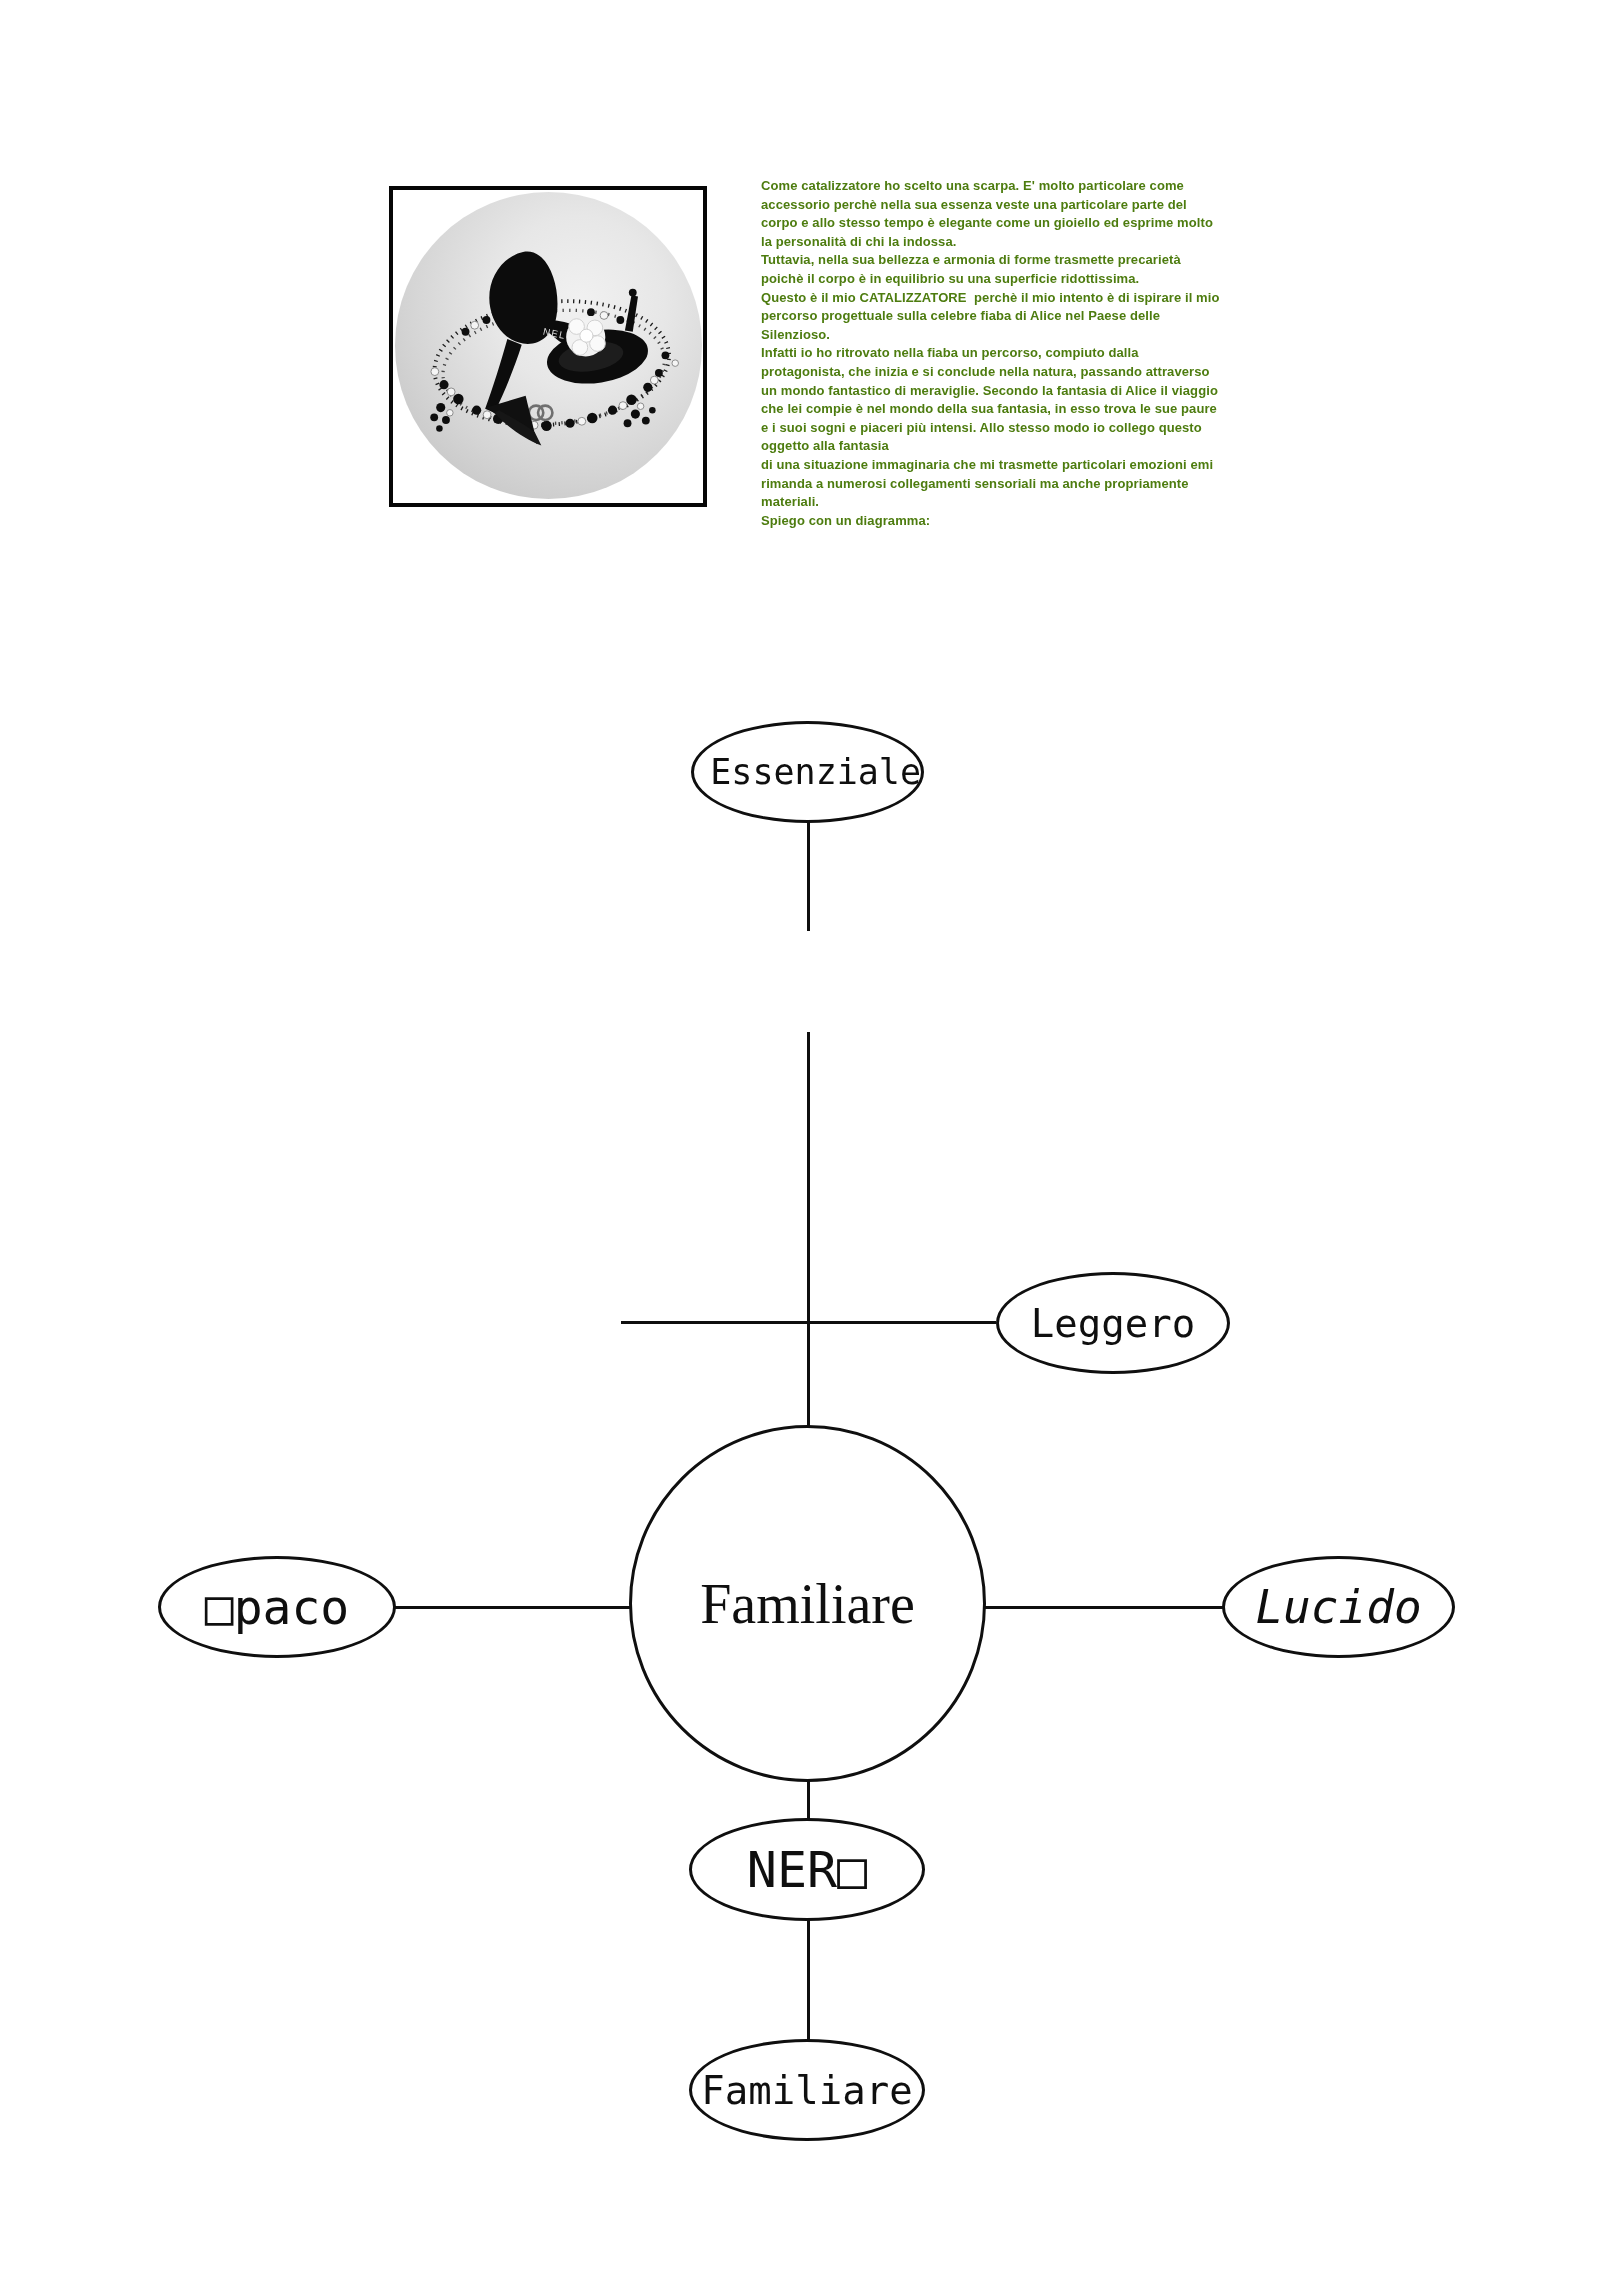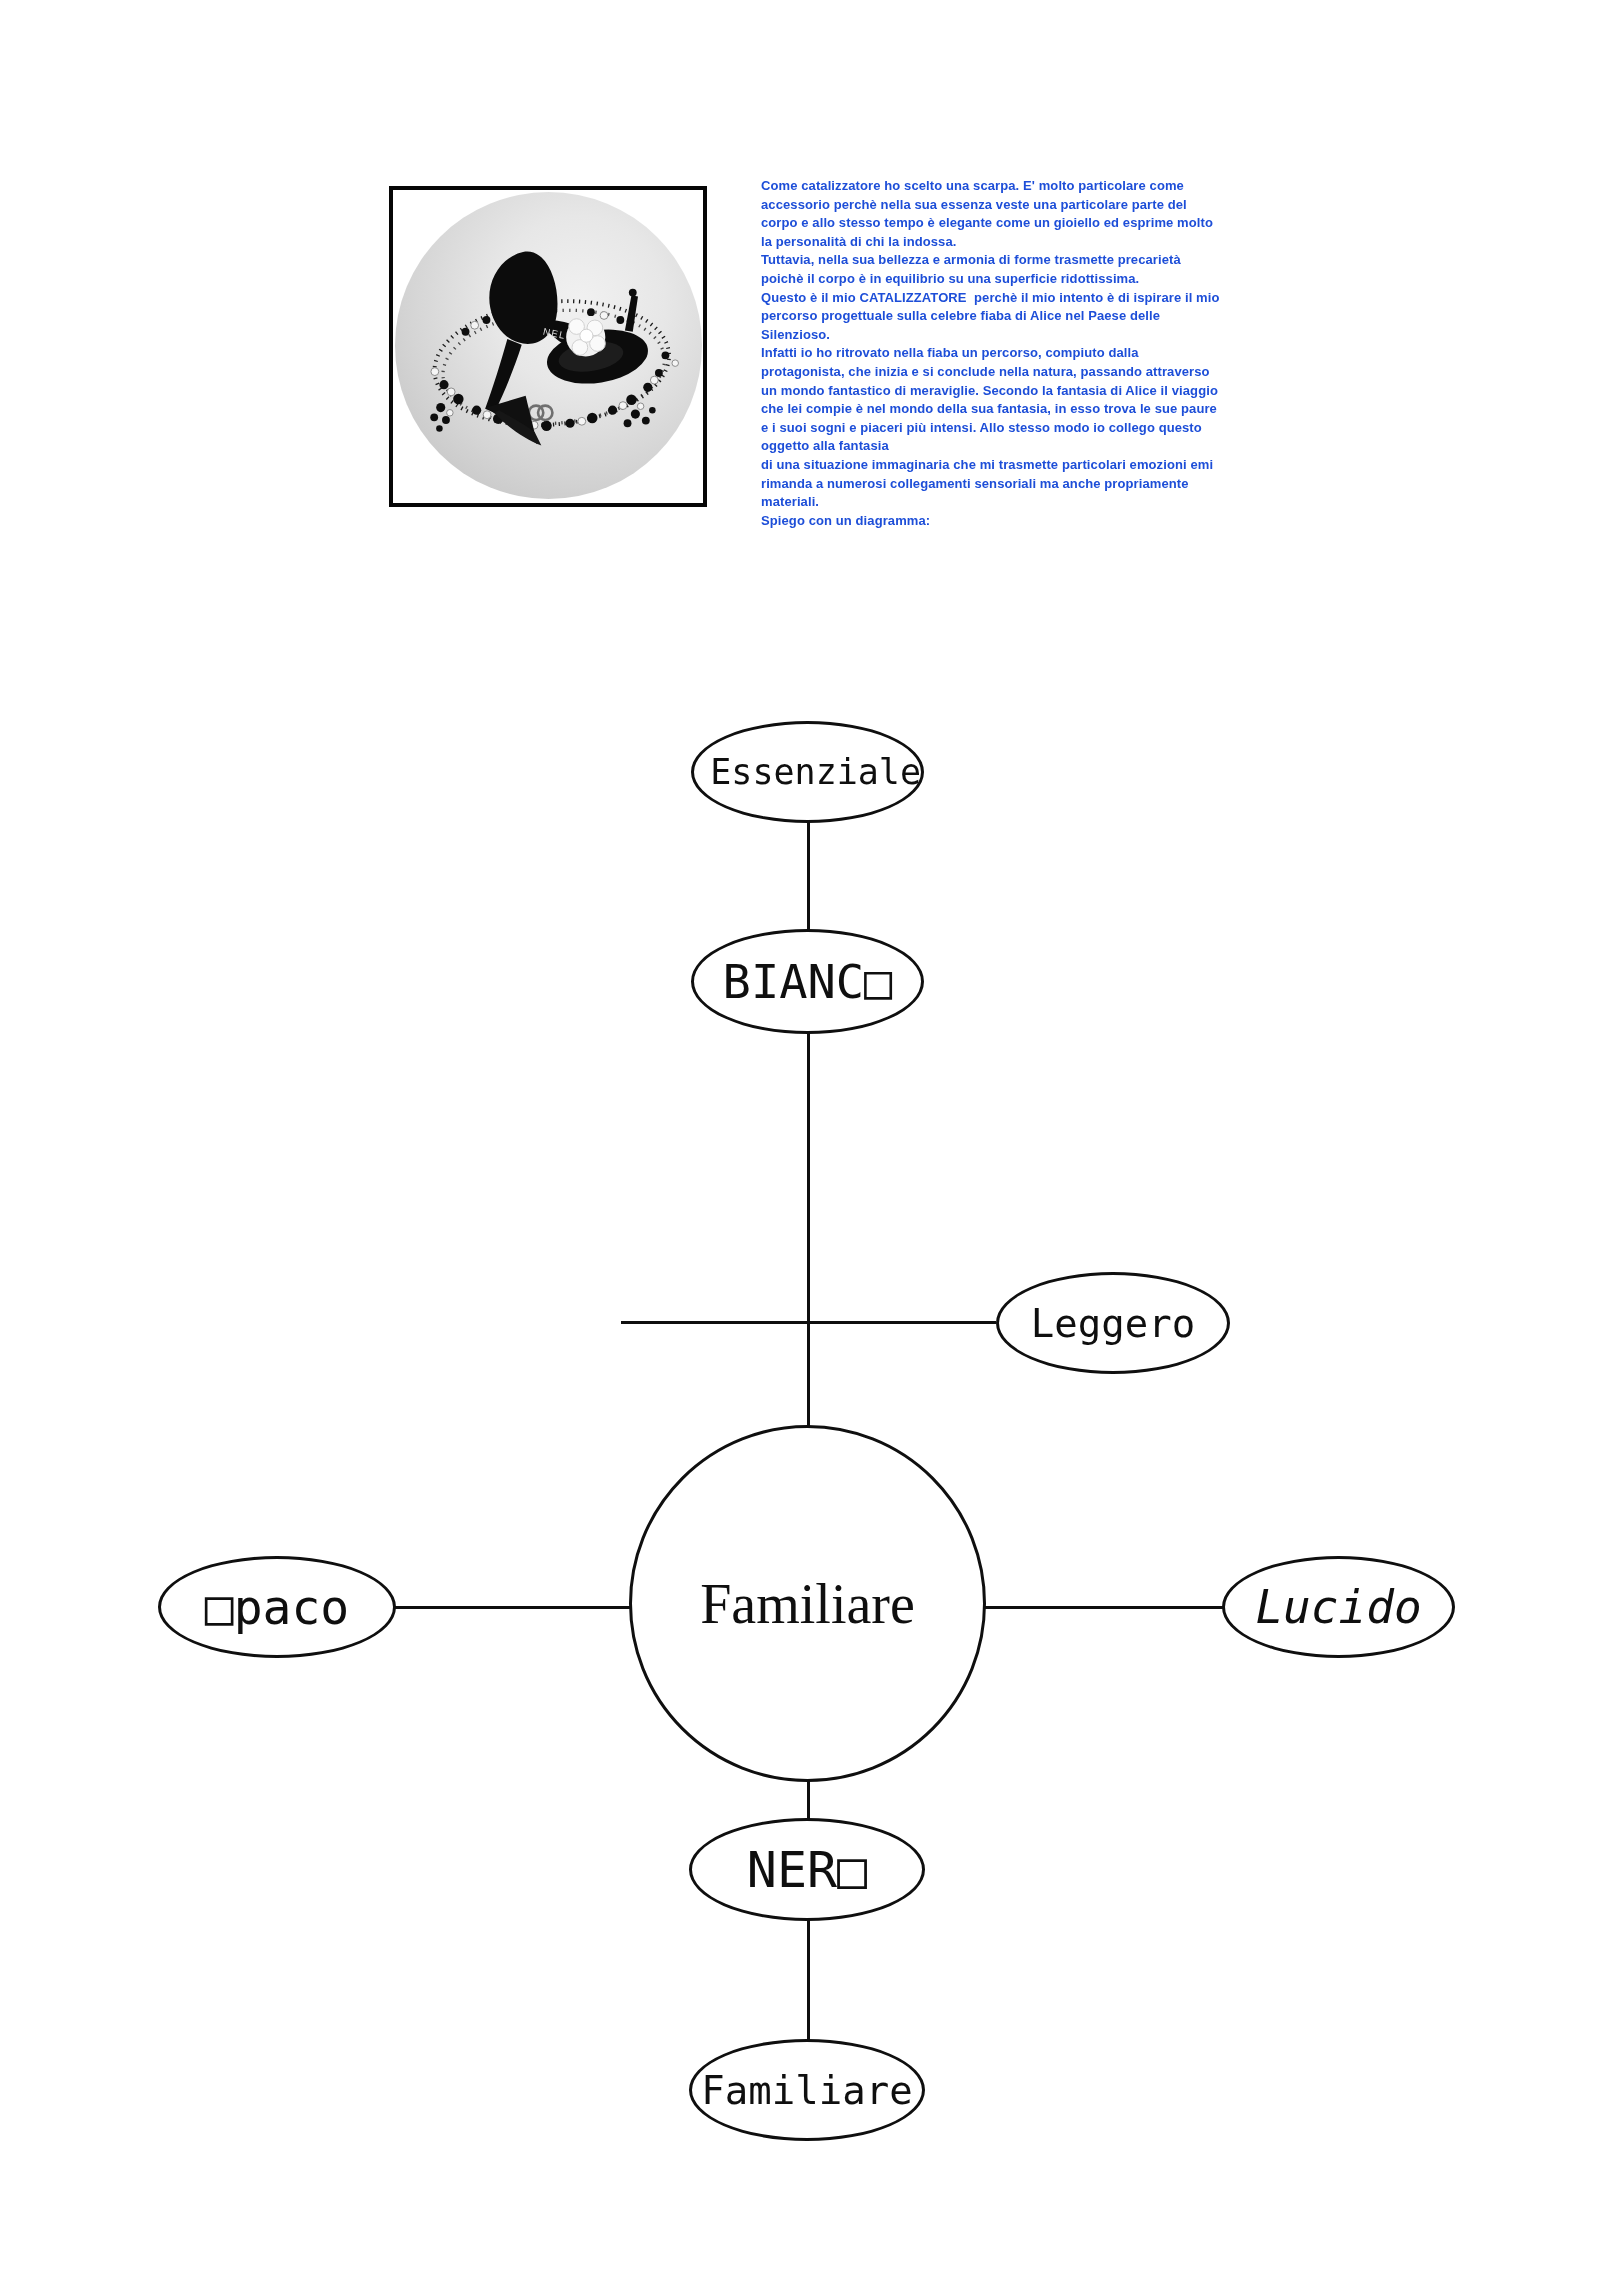--- a/index.html
+++ b/index.html
@@ -6,21 +6,21 @@
   .page{position:relative;width:1622px;height:2295px;background:#ffffff;overflow:hidden;
         font-family:"Liberation Sans",sans-serif;}
   
   .frame{position:absolute;left:389px;top:186px;width:318px;height:321px;
          border:4.6px solid #060606;background:#ffffff;box-sizing:border-box;}
   .photo-circle{position:absolute;left:2px;top:2px;width:307px;height:307px;border-radius:50%;
          background:radial-gradient(circle at 60% 36%, #f1f1f1 0%, #e7e7e7 32%, #d4d4d4 64%, #bcbcbc 100%);}
   .photo-svg{position:absolute;left:0;top:0;width:307px;height:307px;}
   
   .intro{position:absolute;left:761px;top:177px;width:530px;
-         font-weight:bold;font-size:13px;line-height:18.6px;color:#1d4ed8;
+         font-weight:bold;font-size:13px;line-height:18.6px;color:#4d7c0f;
          letter-spacing:0.1px;}
   .intro div{white-space:pre;}
   
   .node{position:absolute;border:3.3px solid #0f0f0f;border-radius:50%;background:#ffffff;
         display:flex;align-items:center;justify-content:center;box-sizing:border-box;}
   .cadlabel{font-family:"DejaVu Sans Mono",monospace;color:#0f0f0f;white-space:pre;font-weight:normal;}
   .line{position:absolute;background:#0f0f0f;}
 </style>
 </head>
 <body>
@@ -134,23 +134,20 @@
   <div class="line" style="left:807px;top:1032px;width:2.6px;height:394px;"></div>
   <div class="line" style="left:621px;top:1321px;width:375px;height:2.6px;"></div>
   <div class="line" style="left:395px;top:1606px;width:236px;height:2.6px;"></div>
   <div class="line" style="left:985px;top:1606px;width:238px;height:2.6px;"></div>
   <div class="line" style="left:807px;top:1781px;width:2.6px;height:39px;"></div>
   <div class="line" style="left:807px;top:1920px;width:2.6px;height:120px;"></div>
 
   <div class="node" style="left:691px;top:721px;width:233px;height:102px;justify-content:flex-end;">
     <span class="cadlabel" style="font-size:35px;">Essenziale</span>
   </div>
-  <div class="node" style="left:691px;top:929px;width:233px;height:105px;">
-    <span class="cadlabel" style="font-size:47px;">BIANC□</span>
-  </div>
   <div class="node" style="left:996px;top:1272px;width:234px;height:102px;">
     <span class="cadlabel" style="font-size:39px;">Leggero</span>
   </div>
   <div class="node" style="left:629px;top:1425px;width:357px;height:357px;">
     <span class="cadlabel" style="font-size:56px;font-family:Liberation Serif, serif;">Familiare</span>
   </div>
   <div class="node" style="left:158px;top:1556px;width:238px;height:102px;">
     <span class="cadlabel" style="font-size:48px;">□paco</span>
   </div>
   <div class="node" style="left:1222px;top:1556px;width:233px;height:102px;">

